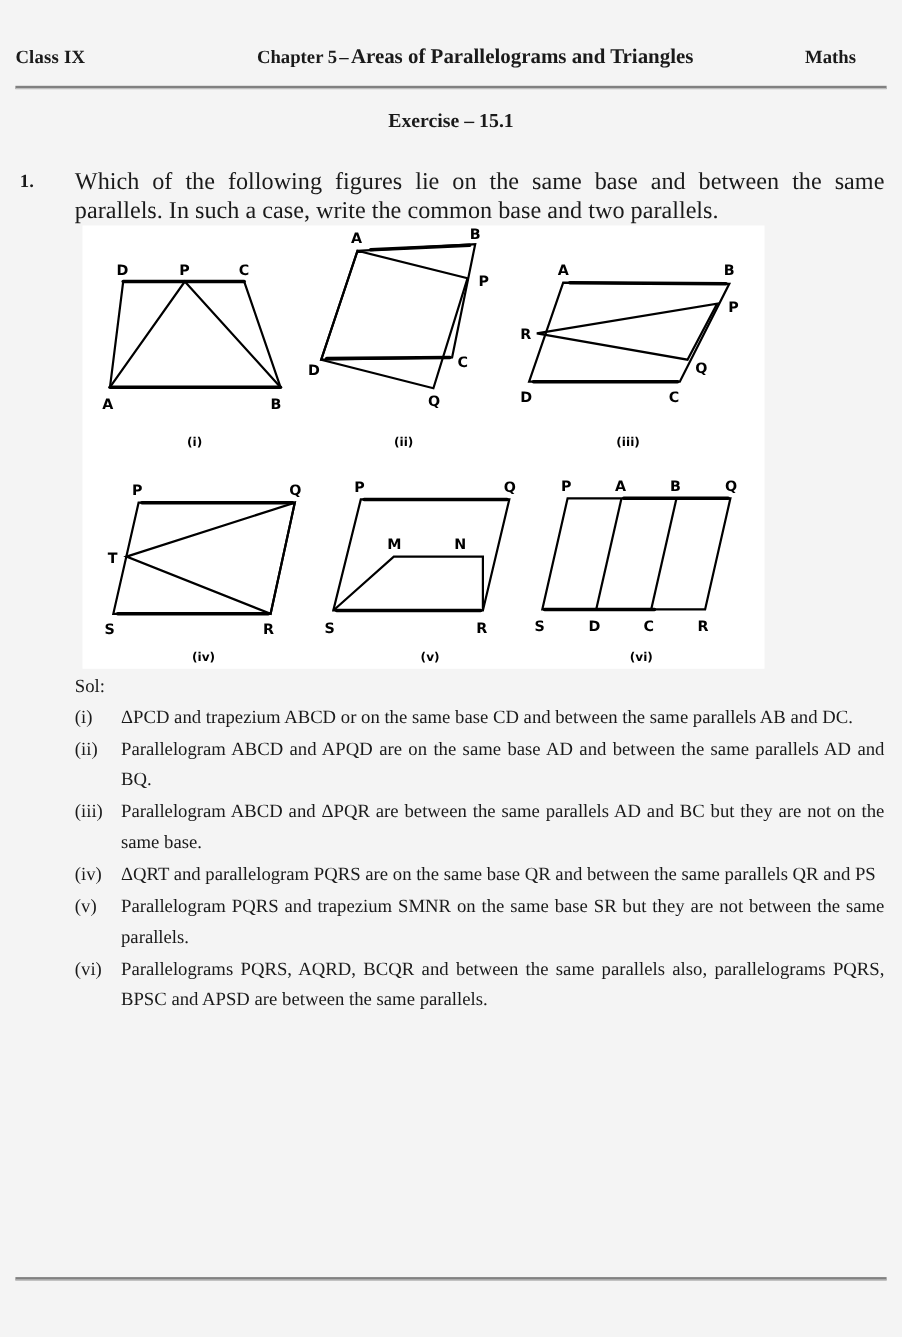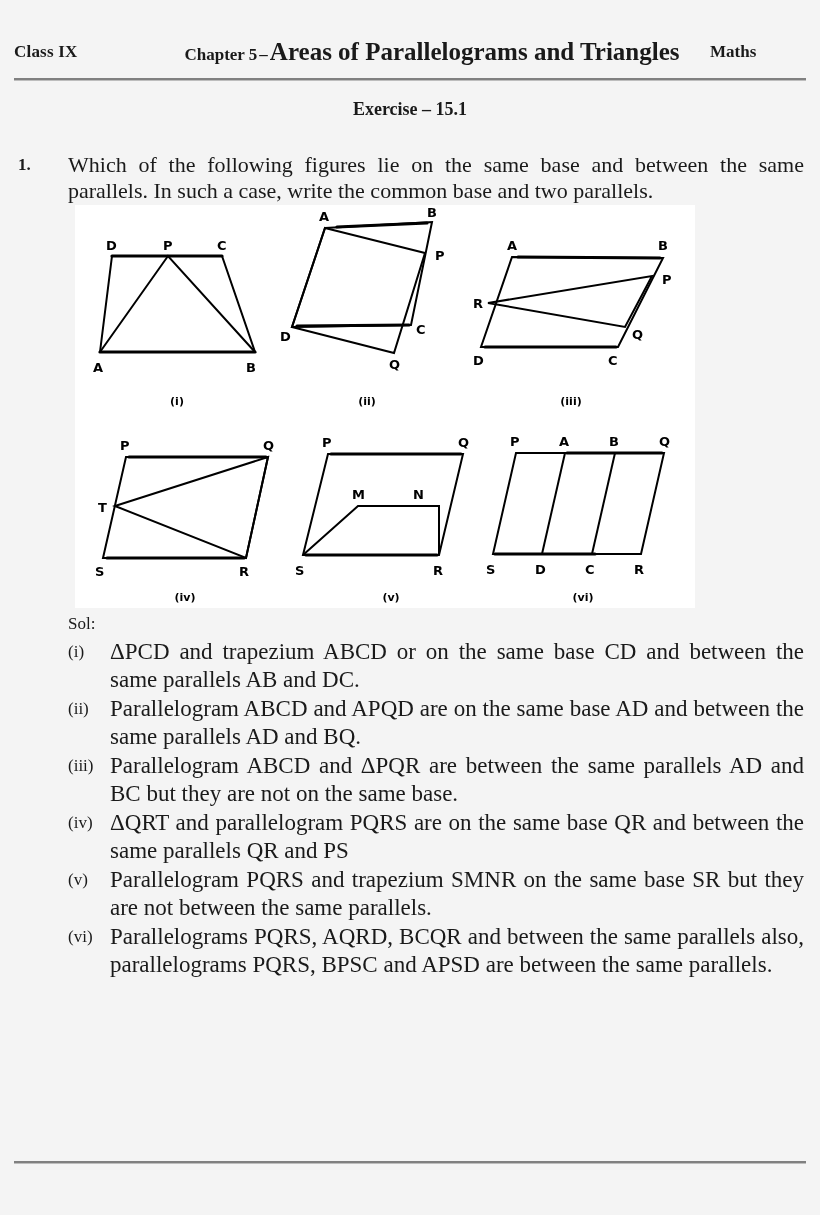--- a/index.html
+++ b/index.html
@@ -40,27 +40,27 @@
     white-space: nowrap;
   }
   .hdr-chapter {
     font-size: 17px;
   }
   .hdr-dash {
     font-size: 17px;
     padding: 0 2px;
   }
   .hdr-topic {
-    font-size: 25px;
+    font-size: 19px;
   }
   .hdr-subject {
     font-weight: bold;
     font-size: 17px;
     width: 90px;
-    text-align: left;
+    text-align: center;
     padding-right: 6px;
   }
 
   .rule {
     position: absolute;
     left: 14px;
     width: 792px;
     height: 2px;
     background: #808080;
     border-bottom: 1px solid #bdbdbd;
@@ -160,21 +160,21 @@
   }
   .sol-marker {
     width: 42px;
     flex: none;
     font-size: 17px;
     line-height: 28px;
     text-align: left;
   }
   .sol-body {
     flex: 1;
-    font-size: 23px;
+    font-size: 17px;
     line-height: 28px;
     text-align: justify;
     text-justify: inter-word;
     padding-right: 2px;
   }
 </style>
 </head>
 <body>
 
 <div class="page-header">

